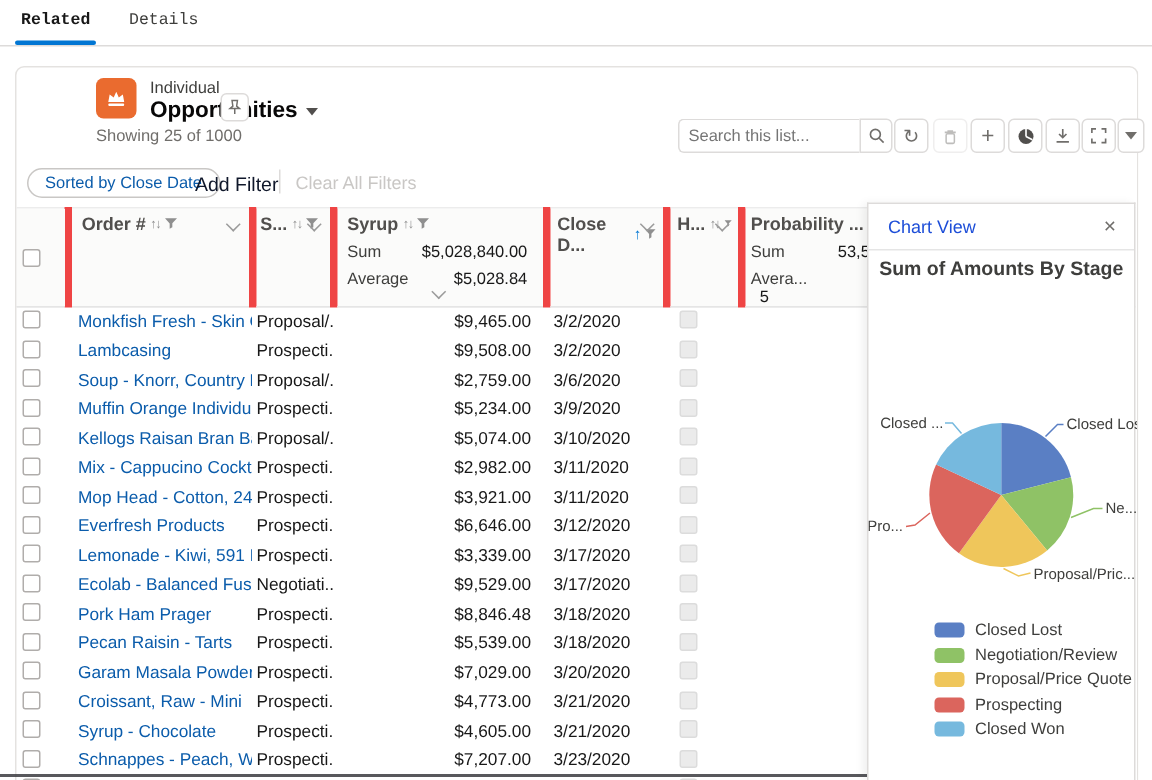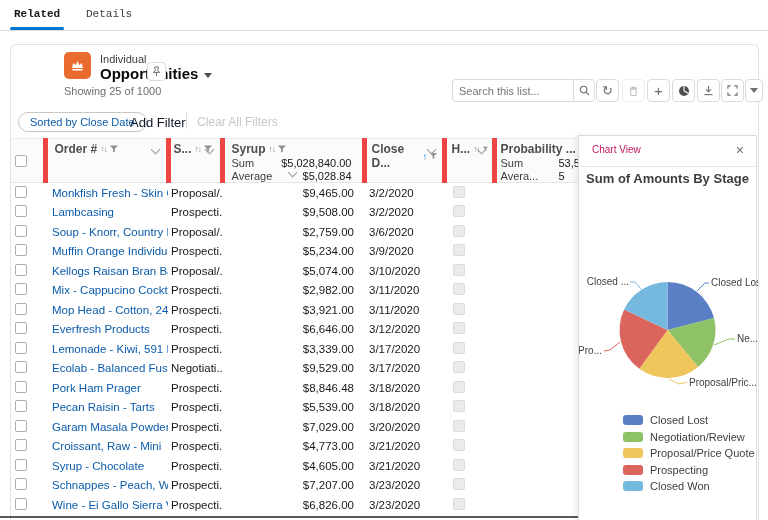--- a/index.html
+++ b/index.html
@@ -45,33 +45,33 @@
   table.grid{position:absolute;left:11px;top:138px;width:746px;border-collapse:collapse;table-layout:fixed;}
   .grid th{background:#fbfbfa;border-bottom:1px solid #e5e5e5;border-top:1px solid #ececec;border-right:5px solid #ef4444;
            vertical-align:top;padding:3px 4px 0 7px;font-size:12px;color:#514f4d;font-weight:bold;text-align:left;height:40px;position:relative;}
   .grid td{height:19.5px;padding:0 4px 0 7px;font-size:11.5px;white-space:nowrap;overflow:hidden;}
   .hdr-line{display:flex;align-items:center;gap:3px;}
   .sort-arrows{font-size:8.5px;color:#8f8f8f;letter-spacing:-1px;font-weight:normal;}
   .sort-asc{color:#0176d3;font-size:10px;font-weight:bold;}
   .chev{position:absolute;right:7px;top:7px;width:6px;height:6px;border-left:1.4px solid #9b9b9b;border-bottom:1.4px solid #9b9b9b;
         transform:rotate(-45deg);}
   .chev.center{left:50%;right:auto;top:auto;bottom:6px;margin-left:-4px;}
-  .sum-row{display:flex;font-size:11px;margin-top:1px;font-weight:normal;color:#3e3e3c;}
+  .sum-row{display:flex;font-size:11px;margin-top:6px;font-weight:normal;color:#3e3e3c;}
   .sum-row .lbl{width:52px;}
   .sum-row .val{flex:1;text-align:right;color:#181818;padding-right:6px;}
   .sum-row .val.left{text-align:left;padding-left:6px;}
   .name-link{color:#0b5cab;text-decoration:none;}
   .amount-cell{text-align:right;padding-right:10px !important;}
   .cbx{width:12px;height:12px;border:1px solid #b0adab;border-radius:2px;background:#fff;display:inline-block;box-sizing:border-box;}
   .cbx.disabled{background:#ebebeb;border-color:#dcdcdc;margin-left:4px;}
   
   .chart-panel{position:absolute;left:578px;top:135px;width:179px;height:385px;background:#fff;z-index:10;
                border:1px solid #dddbda;border-bottom:none;box-shadow:-3px 0 6px rgba(0,0,0,.07);box-sizing:border-box;}
   .cp-header{position:absolute;left:0;top:0;width:100%;height:30px;border-bottom:1px solid #e5e5e5;}
-  .cp-title{position:absolute;left:13px;top:8px;font-size:10px;color:#be185d;}
+  .cp-title{position:absolute;left:13px;top:8px;font-size:12px;color:#1d4ed8;}
   .cp-close{position:absolute;right:12px;top:6px;font-size:14px;color:#706e6b;cursor:pointer;}
   .cp-chart-title{position:absolute;left:0;top:35px;width:100%;text-align:center;font-size:13px;font-weight:bold;color:#3e3e3c;}
   .pie-svg{position:absolute;left:0;top:133px;}
   .legend{position:absolute;left:44px;top:276px;display:flex;flex-direction:column;}
   .legend-item{display:flex;align-items:center;height:16.5px;}
   .legend-swatch{width:20px;height:10px;border-radius:3px;margin-right:7px;flex:none;}
   .legend-label{font-size:11px;color:#3e3e3c;}
   
   .window-edge{position:absolute;left:0;top:516px;width:618px;height:2px;background:#3b3b3f;opacity:.85;}
   svg text{font-family:"Liberation Sans",sans-serif;}
@@ -227,21 +227,21 @@
         </th>
         <th style="border-right:none;padding-left:4px;">
           <div class="hdr-line">
               <span>Probability ...</span>
             <span class="sort-arrows">↑↓</span>
           </div>
           <div class="sum-row" style="width:120px;">
               <span class="lbl">Sum</span>
               <span class="val left">53,57</span>
             </div>
-          <div class="sum-row" style="width:120px;">
+          <div class="sum-row" style="width:120px;flex-direction:column;">
               <span class="lbl">Avera...</span>
               <span class="val left">5</span>
             </div>
         </th>
       </tr>
     </thead>
     <tbody>
         <tr>
       <td style="padding-left:4px;"><span class="cbx"></span></td>
       <td><a href="#" class="name-link">Monkfish Fresh - Skin Off</a></td>

